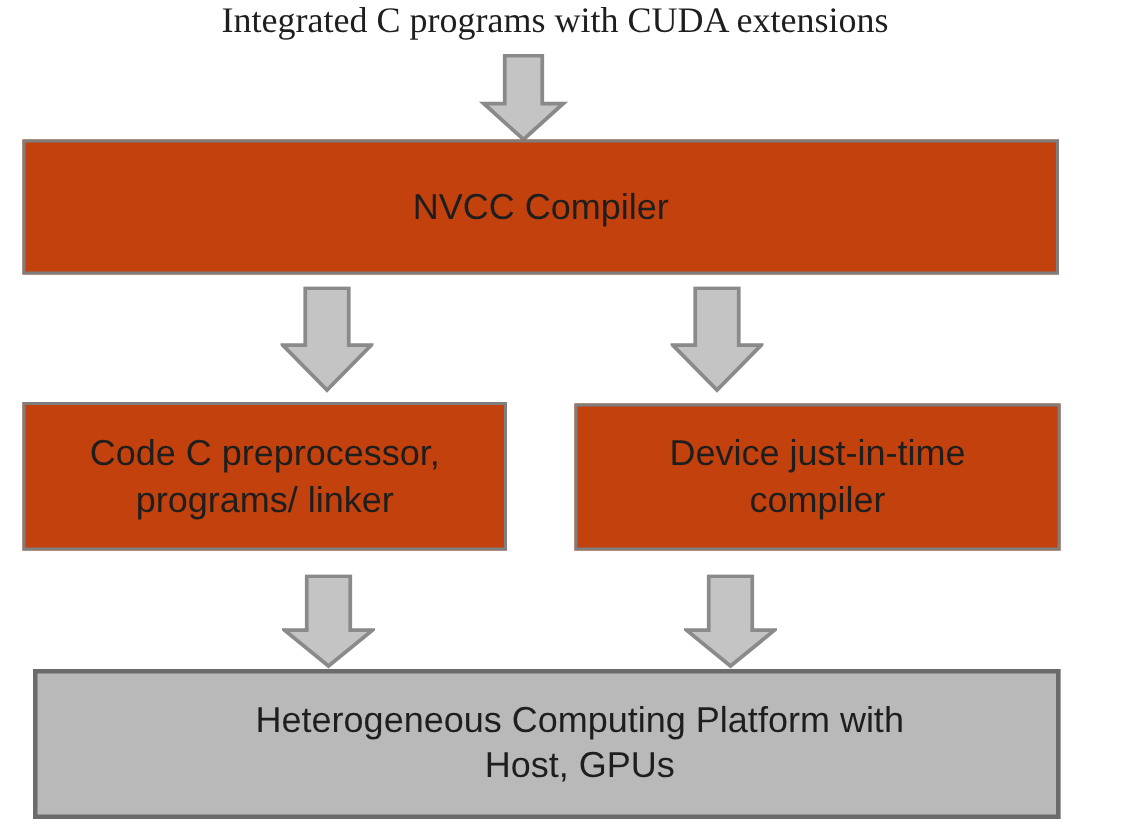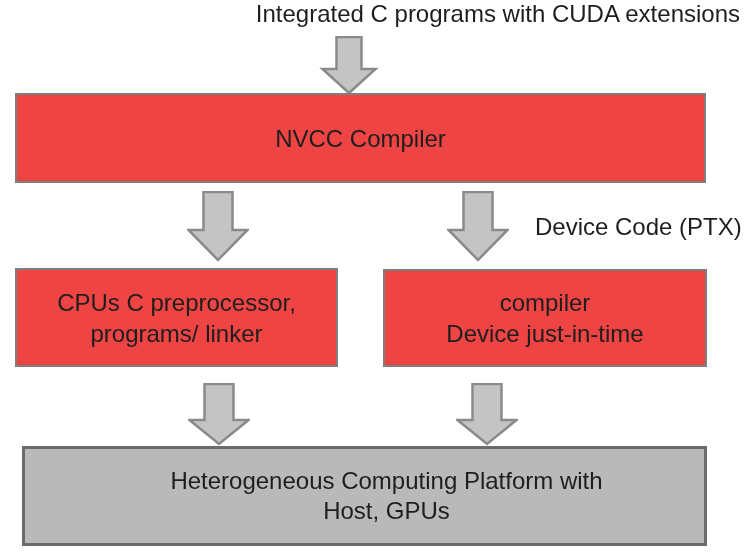--- a/index.html
+++ b/index.html
@@ -9,29 +9,30 @@
     height: 554px;
     background: #ffffff;
     font-family: "Liberation Sans", sans-serif;
     color: #1e1e1e;
     overflow: hidden;
   }
   .title {
     position: absolute;
     left: 0; top: 0;
     width: 740px;
-    text-align: right;
+    text-align: center;
     font-size: 24px;
     line-height: 28px;
     white-space: nowrap;
+    font-family: Liberation Serif, serif;
   }
   .box {
     position: absolute;
     box-sizing: border-box;
-    background: #ef4444;
+    background: #c2410c;
     border: 2px solid #7e7e7e;
     display: flex;
     flex-direction: column;
     align-items: center;
     justify-content: center;
     text-align: center;
     font-size: 24px;
     line-height: 31px;
   }
   .box-nvcc   { left: 15px;  top: 93px;  width: 691px; height: 90px; }
@@ -73,38 +74,37 @@
   <div class="title">Integrated C programs with CUDA extensions</div>
 
   <svg class="arrow a1" width="62" height="59" viewBox="0 0 62 59">
     <polygon points="18.5,1 43.5,1 43.5,33 57.5,33 31,57 4.5,33 18.5,33"></polygon>
   </svg>
 
   <div class="box box-nvcc">
     <div>NVCC Compiler</div>
   </div>
 
-  <div class="edge-label label-device">Device Code (PTX)</div>
 
   <svg class="arrow a2" width="62" height="72" viewBox="0 0 62 72">
     <polygon points="16.5,1 45.5,1 45.5,39 60.5,39 31,69 1.5,39 16.5,39"></polygon>
   </svg>
 
   <svg class="arrow a3" width="62" height="72" viewBox="0 0 62 72">
     <polygon points="16.5,1 45.5,1 45.5,39 60.5,39 31,69 1.5,39 16.5,39"></polygon>
   </svg>
 
   <div class="box box-host">
-    <div>CPUs C preprocessor,</div>
+    <div>Code C preprocessor,</div>
     <div>programs/ linker</div>
   </div>
 
   <div class="box box-device">
+    <div>Device just-in-time</div>
     <div>compiler</div>
-    <div>Device just-in-time</div>
   </div>
 
   <svg class="arrow a4" width="62" height="63" viewBox="0 0 62 63">
     <polygon points="16.5,1 45.5,1 45.5,37 60.5,37 31,61 1.5,37 16.5,37"></polygon>
   </svg>
 
   <svg class="arrow a5" width="62" height="63" viewBox="0 0 62 63">
     <polygon points="16.5,1 45.5,1 45.5,37 60.5,37 31,61 1.5,37 16.5,37"></polygon>
   </svg>
 

